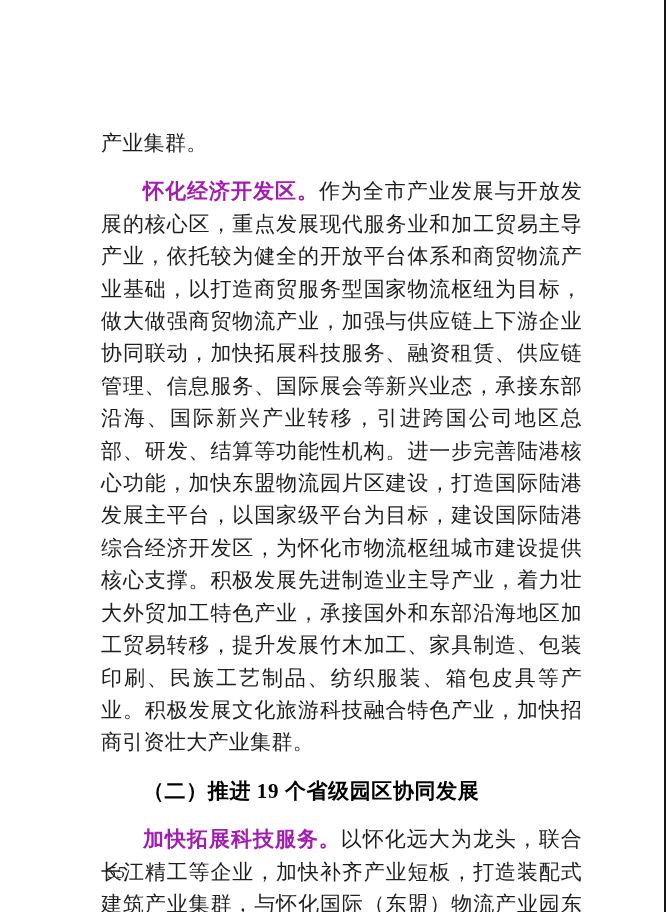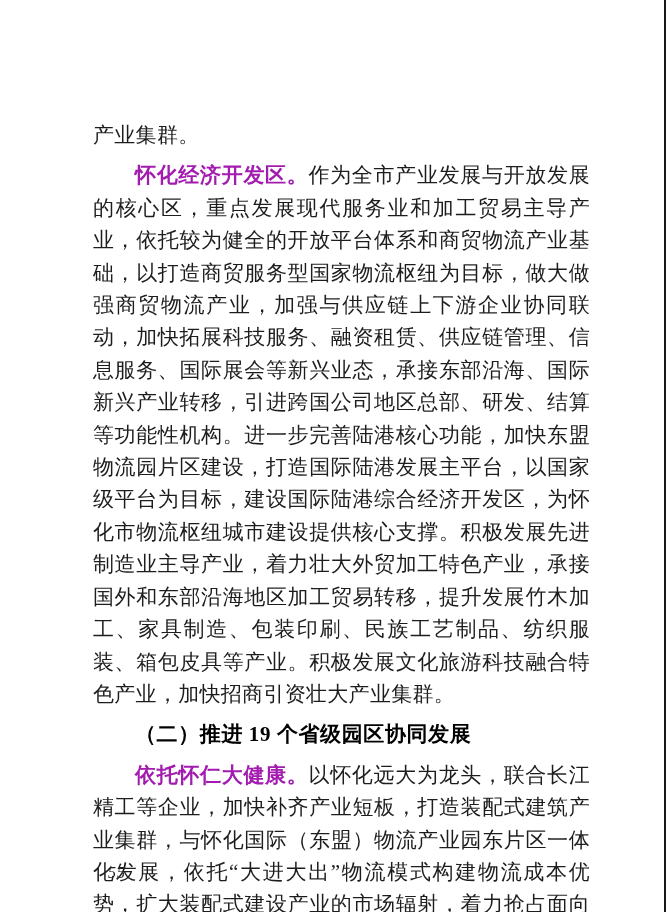--- a/index.html
+++ b/index.html
@@ -24,21 +24,21 @@
     background: #161616;
   }
   .content {
     position: absolute;
     left: 85px;
     top: 111px;
     width: 513px;
     color: #1d1d1d;
   }
   .para {
-    margin: 8px;
+    margin: 16px;
     font-size: 21px;
     line-height: 32.4px;
     text-align: justify;
     text-justify: inter-ideograph;
     letter-spacing: 0.3px;
     word-break: break-all;
   }
   .indent {
     text-indent: 2em;
   }
@@ -70,19 +70,19 @@
   <div class="scan-edge"></div>
 
   <div class="content">
 
     <p class="para">产业集群。</p>
 
     <p class="para indent"><span class="lead">怀化经济开发区。</span><span>作为全市产业发展与开放发展的核心区，重点发展现代服务业和加工贸易主导产业，依托较为健全的开放平台体系和商贸物流产业基础，以打造商贸服务型国家物流枢纽为目标，做大做强商贸物流产业，加强与供应链上下游企业协同联动，加快拓展科技服务、融资租赁、供应链管理、信息服务、国际展会等新兴业态，承接东部沿海、国际新兴产业转移，引进跨国公司地区总部、研发、结算等功能性机构。进一步完善陆港核心功能，加快东盟物流园片区建设，打造国际陆港发展主平台，以国家级平台为目标，建设国际陆港综合经济开发区，为怀化市物流枢纽城市建设提供核心支撑。积极发展先进制造业主导产业，着力壮大外贸加工特色产业，承接国外和东部沿海地区加工贸易转移，提升发展竹木加工、家具制造、包装印刷、民族工艺制品、纺织服装、箱包皮具等产业。积极发展文化旅游科技融合特色产业，加快招商引资壮大产业集群。</span></p>
 
     <p class="para heading">（二）推进 19 个省级园区协同发展</p>
 
-    <p class="para indent"><span class="lead">依托怀仁大健康。</span><span>以怀化远大为龙头，联合长江精工等企业，加快补齐产业短板，打造装配式建筑产业集群，与怀化国际（东盟）物流产业园东片区一体化发展，依托“大进大出”物流模式构建物流成本优势，扩大装配式建设产业的市场辐射，着力抢占面向东盟的工程建设市场。依托怀仁大健康、国药控股等龙头企业，打造以连锁药店、连锁母婴店、中草药种植加工全产业链、</span></p>
+    <p class="para indent"><span class="lead">加快拓展科技服务。</span><span>以怀化远大为龙头，联合长江精工等企业，加快补齐产业短板，打造装配式建筑产业集群，与怀化国际（东盟）物流产业园东片区一体化发展，依托“大进大出”物流模式构建物流成本优势，扩大装配式建设产业的市场辐射，着力抢占面向东盟的工程建设市场。依托怀仁大健康、国药控股等龙头企业，打造以连锁药店、连锁母婴店、中草药种植加工全产业链、</span></p>
 
   </div>
 
   <div class="page-number">55</div>
 
 </div>
 
 </body></html>

